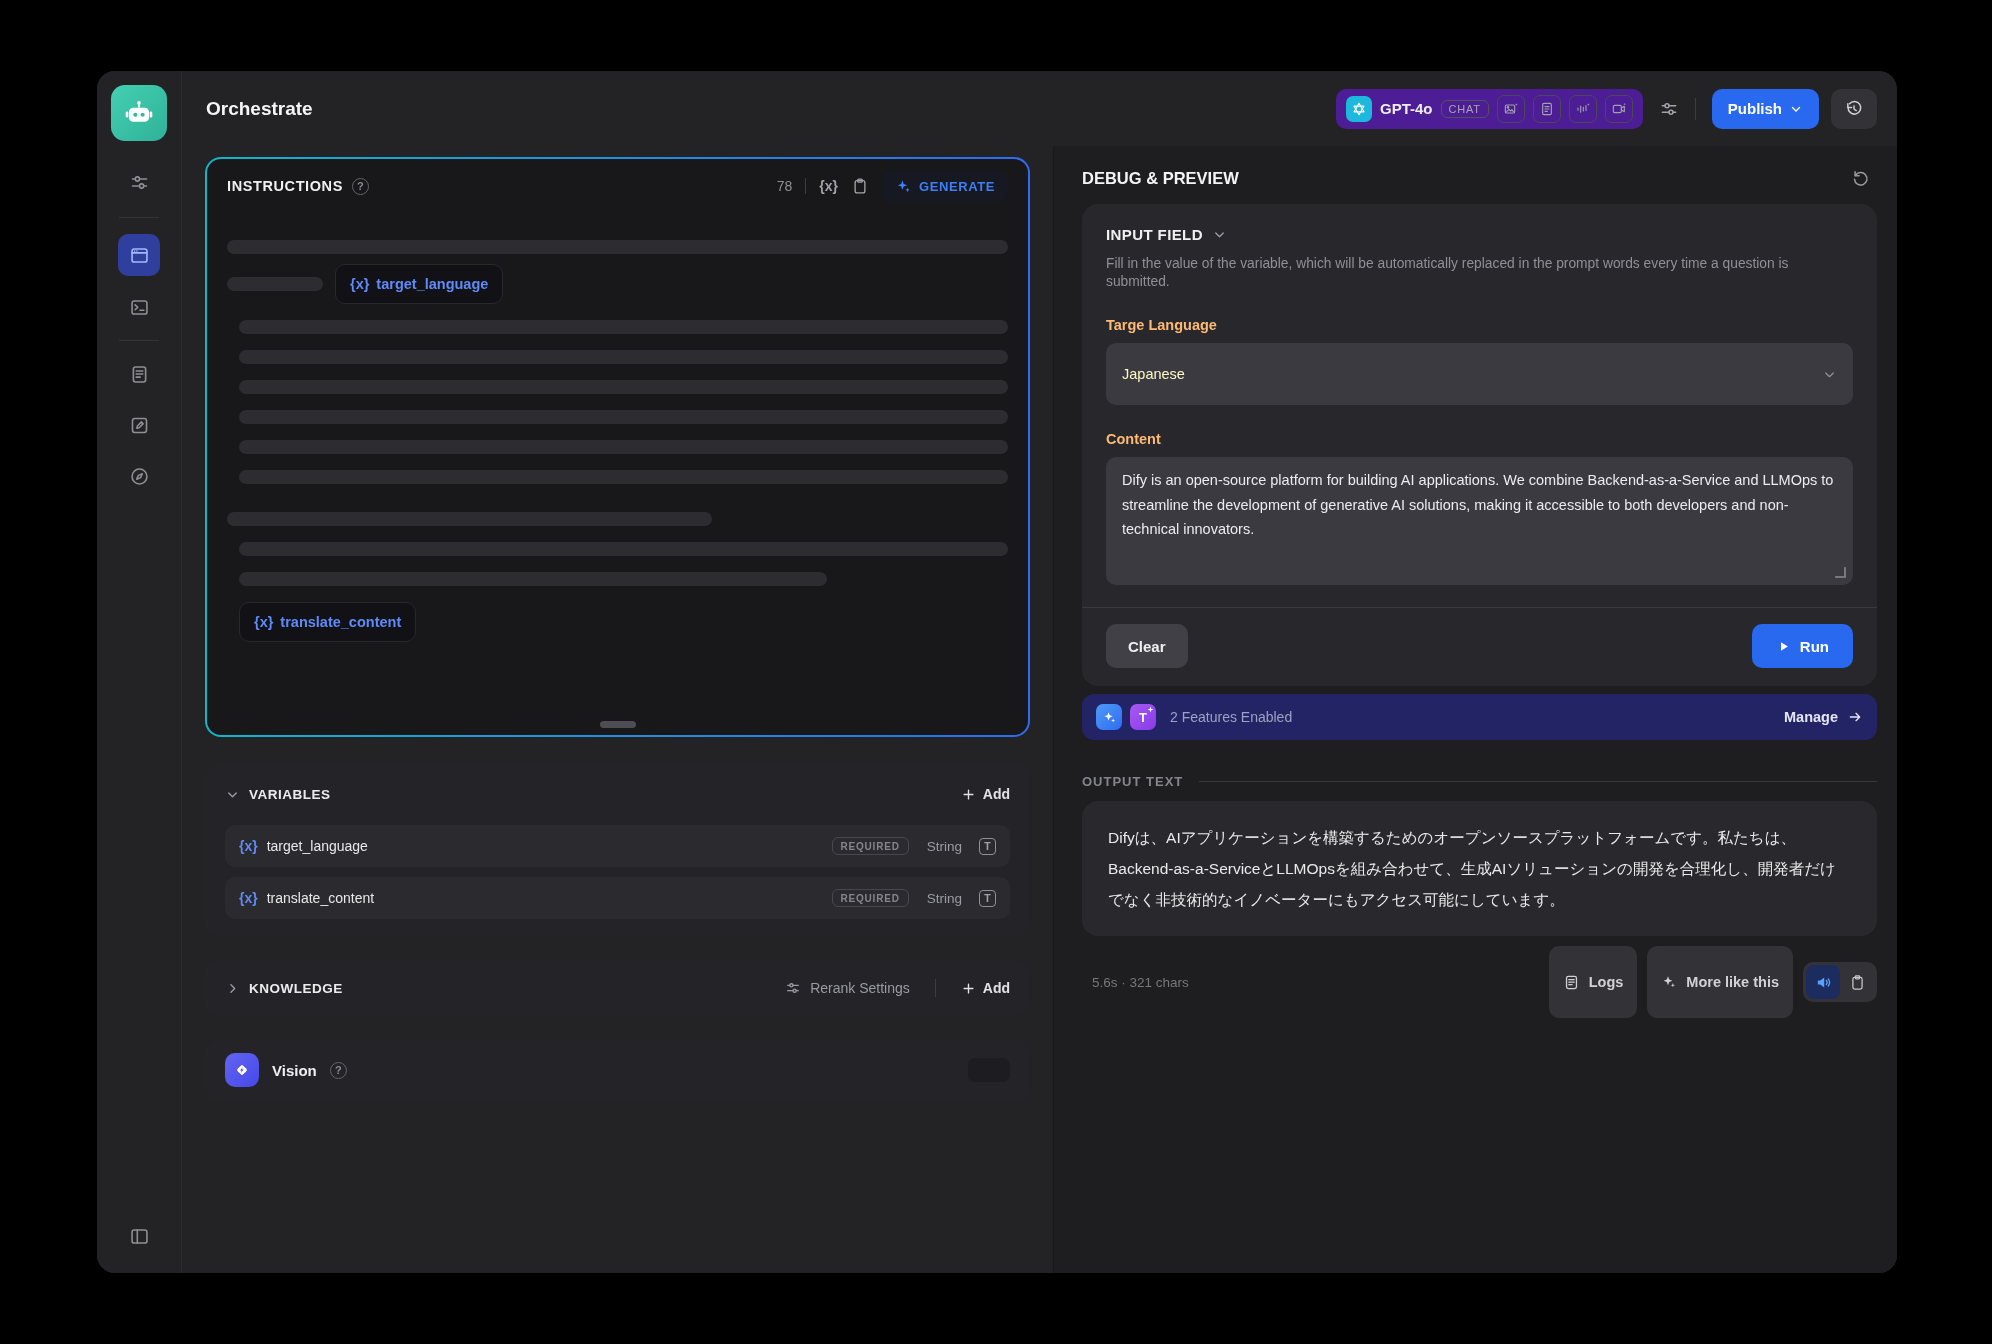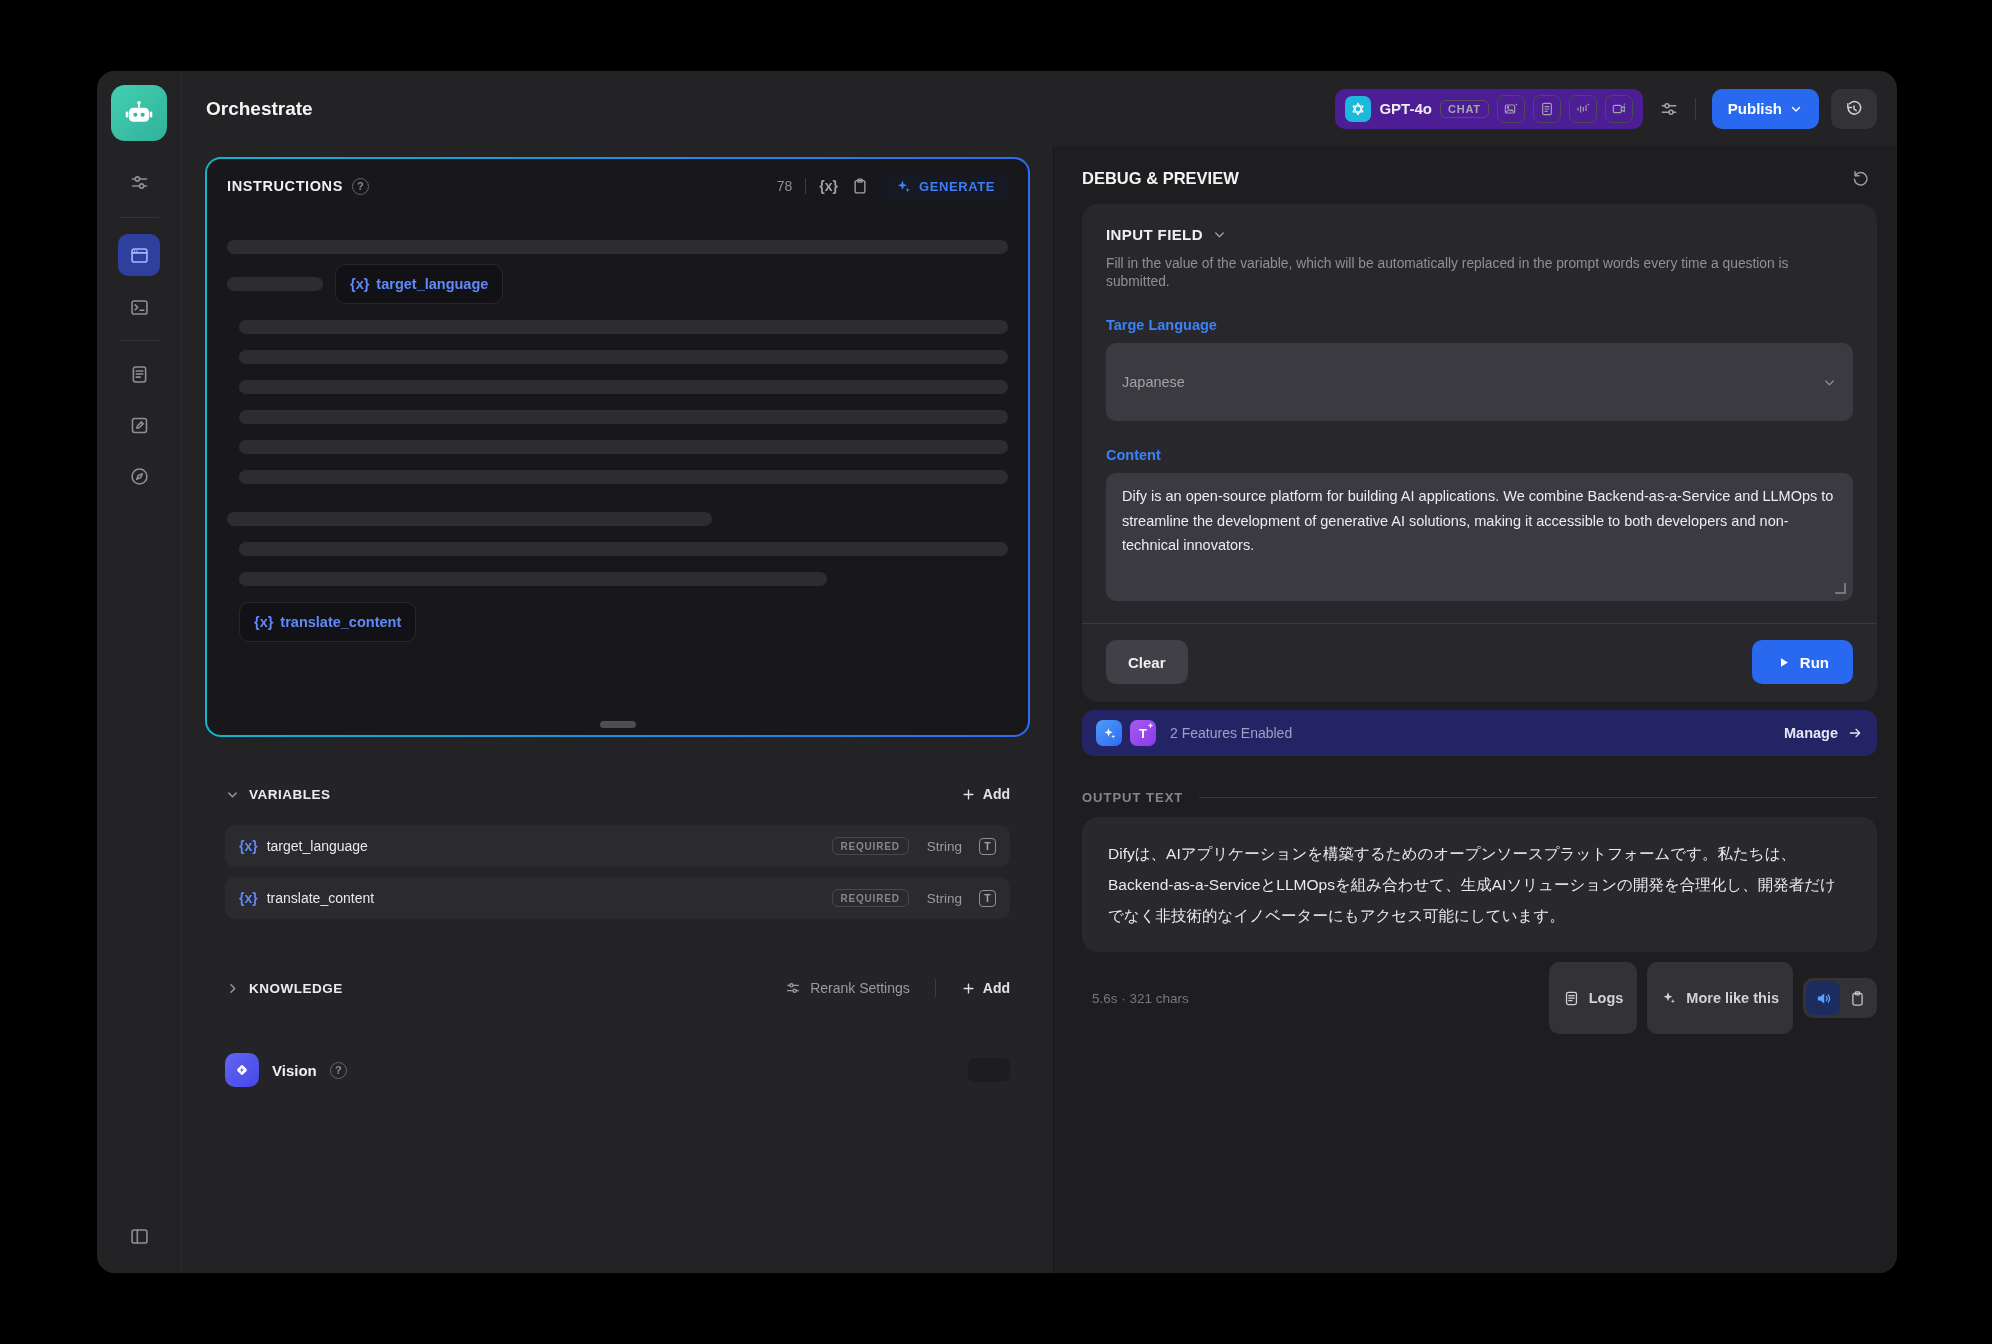--- a/index.html
+++ b/index.html
@@ -16,21 +16,21 @@
   .collapse-btn{position:absolute;bottom:16px;left:50%;transform:translateX(-50%);}
 
   
   .main{flex:1;display:flex;flex-direction:column;min-width:0;}
   .topbar{height:75px;flex:none;display:flex;align-items:center;padding:0 20px 0 24px;}
   .page-title{font-size:19px;font-weight:700;color:#f5f5f6;}
   .topbar-right{margin-left:auto;display:flex;align-items:center;}
   .model-pill{height:40px;background:#4c1d95;border-radius:10px;display:flex;align-items:center;padding:0 10px;gap:8px;cursor:pointer;}
   .openai-sq{width:26px;height:26px;border-radius:7px;background:#1db9dc;display:flex;align-items:center;justify-content:center;}
   .model-name{font-size:15px;color:#ededf0;font-weight:600;}
-  .mode-badge{border:1px solid #52525a;border-radius:6px;padding:2px 7px;font-size:11px;color:#a6a6ae;letter-spacing:.8px;font-weight:700;}
+  .mode-badge{border:1px solid #52525a;border-radius:6px;padding:2px 7px;font-size:11px;color:#a6a6ae;letter-spacing:.8px;font-weight:400;}
   .cap-box{width:26px;height:26px;border:1px solid #4a4a52;border-radius:7px;display:flex;align-items:center;justify-content:center;color:#a2a2aa;}
   .tune-btn{margin-left:16px;color:#a2a2aa;cursor:pointer;}
   .vdiv{width:1px;height:22px;background:#3c3c42;margin:0 16px;}
   .publish-btn{height:40px;border-radius:10px;background:#2969f0;color:#fff;font-size:15px;font-weight:600;display:flex;align-items:center;gap:7px;padding:0 16px;cursor:pointer;}
   .history-btn{width:46px;height:40px;border-radius:10px;background:#323237;color:#cfcfd4;display:flex;align-items:center;justify-content:center;margin-left:12px;cursor:pointer;}
 
   .content{flex:1;display:flex;min-height:0;}
   .left-pane{width:872px;flex:none;padding:0 23px;border-right:1px solid #19191c;box-sizing:border-box;}
   .right-pane{flex:1;background:#1e1e21;padding:0 20px 0 28px;display:flex;flex-direction:column;min-width:0;}
 
@@ -81,22 +81,22 @@
   .knob{width:18px;height:18px;border-radius:5px;background:#f4f4f5;}
 
   
   .debug-header{margin-top:22px;display:flex;align-items:center;flex:none;}
   .debug-title{font-size:16.5px;font-weight:700;color:#f4f4f5;}
   .refresh-btn{margin-left:auto;margin-right:6px;color:#9a9aa2;cursor:pointer;}
   .input-card{margin-top:16px;background:#28282c;border-radius:16px;flex:none;}
   .ic-body{padding:22px 24px 0;}
   .ic-header{display:flex;align-items:center;gap:9px;font-size:15px;font-weight:700;letter-spacing:.4px;color:#f0f0f2;cursor:pointer;}
   .ic-desc{margin-top:12px;color:#8f8f96;font-size:13.8px;line-height:18px;max-width:716px;}
-  .ic-label{margin-top:26px;font-size:14.5px;font-weight:700;color:#3b82f6;}
-  .ic-select{margin-top:10px;height:46px;background:#3a3a40;border-radius:10px;display:flex;align-items:center;padding:16px 16px;font-size:14.5px;color:#a3a3a3;cursor:pointer;}
+  .ic-label{margin-top:26px;font-size:14.5px;font-weight:700;color:#fdba74;}
+  .ic-select{margin-top:10px;height:46px;background:#3a3a40;border-radius:10px;display:flex;align-items:center;padding:8px 16px;font-size:14.5px;color:#fef9c3;cursor:pointer;}
   .ic-select .chev{margin-left:auto;}
   .ic-textarea{margin-top:10px;height:128px;background:#3a3a40;border-radius:10px;padding:11px 16px;font-size:14.5px;line-height:24.5px;color:#ececf0;position:relative;box-sizing:border-box;cursor:text;}
   .resize{position:absolute;right:7px;bottom:7px;width:9px;height:9px;border-right:2px solid #77777e;border-bottom:2px solid #77777e;border-radius:1px;cursor:nwse-resize;}
   .ic-divider{height:1px;background:#39393e;margin-top:22px;}
   .ic-actions{display:flex;align-items:center;padding:16px 24px 18px;}
   .clear-btn{height:44px;border-radius:10px;background:#404046;color:#f0f0f2;font-size:15px;font-weight:600;padding:0 22px;display:flex;align-items:center;cursor:pointer;}
   .run-btn{margin-left:auto;height:44px;border-radius:10px;background:#2969f0;color:#fff;font-size:15px;font-weight:700;padding:0 24px;display:flex;align-items:center;gap:9px;cursor:pointer;}
   .features-bar{margin-top:8px;height:46px;border-radius:12px;background:#232465;display:flex;align-items:center;padding:0 14px;gap:8px;flex:none;}
   .feat-icon{width:26px;height:26px;border-radius:7px;display:flex;align-items:center;justify-content:center;flex:none;position:relative;}
   .feat-blue{background:linear-gradient(135deg,#4e9cf8,#2e6bf0);}

